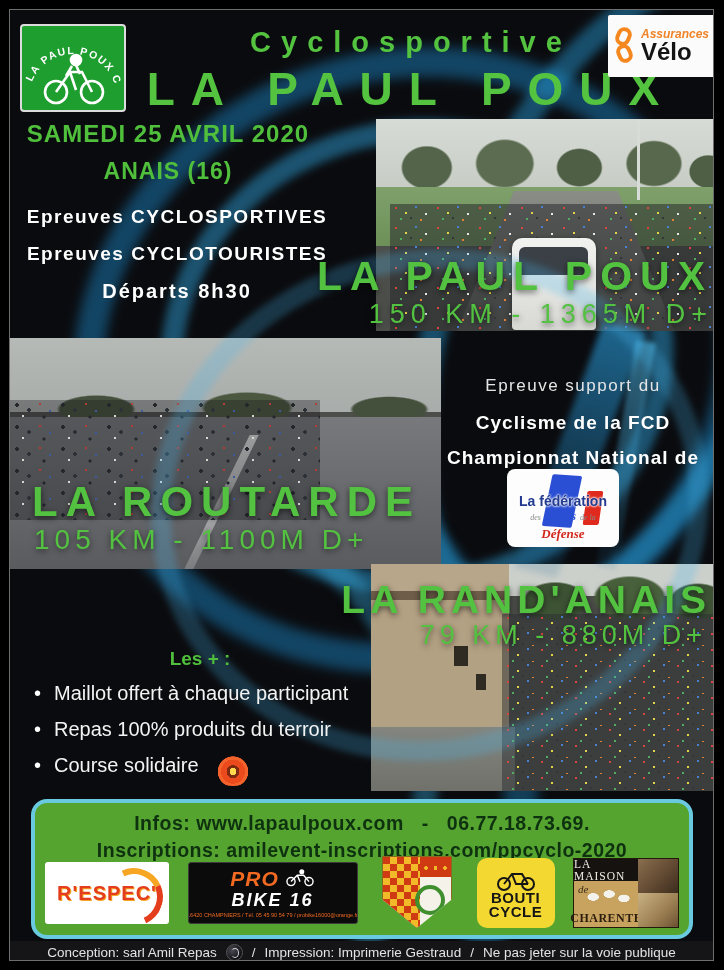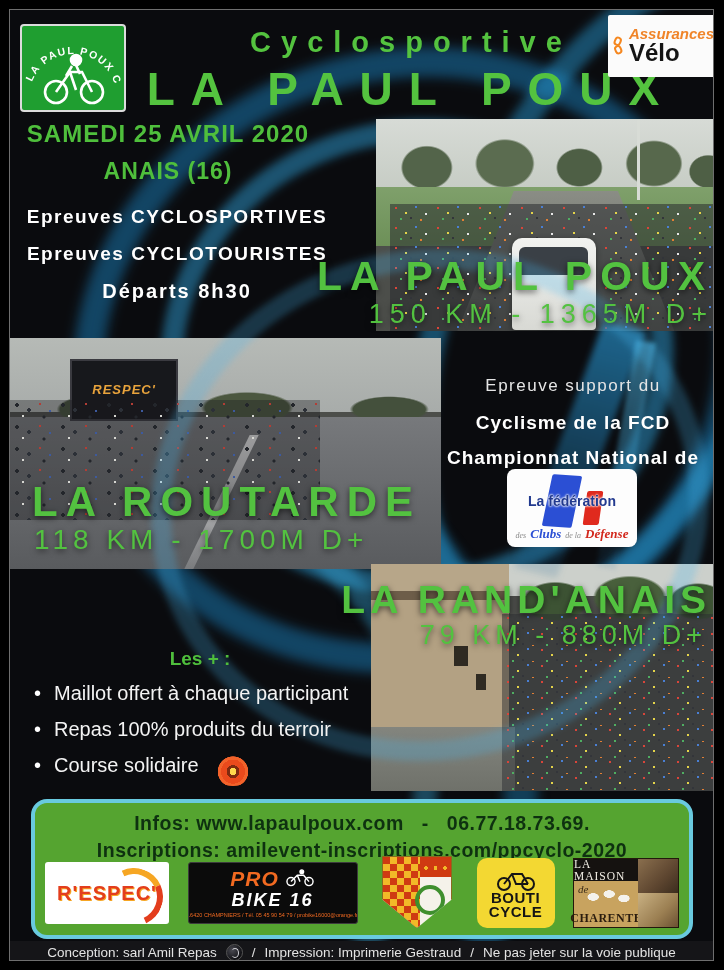--- a/index.html
+++ b/index.html
@@ -19,21 +19,21 @@
   #ribbon1{left:548px;top:310px;width:44px;height:260px;background:linear-gradient(180deg,rgba(40,150,210,.65),rgba(20,90,140,.15));transform:rotate(14deg) skewX(-6deg);filter:blur(3px);}
   #ribbon2{left:606px;top:330px;width:20px;height:230px;background:linear-gradient(180deg,rgba(80,190,240,.55),rgba(20,90,140,.1));transform:rotate(10deg);filter:blur(2px);}
 
   
   .club-logo{position:absolute;left:10px;top:14px;z-index:7;}
   #titleblock{position:absolute;left:118px;top:16px;width:566px;text-align:center;z-index:7;}
   .kicker{font-size:29px;color:#54c33f;font-weight:600;letter-spacing:10px;}
   .main-title{font-size:46px;color:#54c33f;font-weight:700;letter-spacing:16px;margin-top:3px;white-space:nowrap;}
   .assur{position:absolute;left:598px;top:5px;width:110px;height:62px;background:#fbfbfb;border-radius:2px;display:flex;align-items:center;gap:5px;padding:2px 4px;box-sizing:border-box;z-index:8;}
   .assur-text{display:flex;flex-direction:column;line-height:1.02;}
-  .assur-line1{color:#f08428;font-style:italic;font-weight:700;font-size:15px;}
+  .assur-line1{color:#f08428;font-style:italic;font-weight:700;font-size:12px;}
   .assur-line2{color:#141414;font-weight:700;font-size:24px;}
 
   
   #dateblock{position:absolute;left:8px;top:110px;width:300px;text-align:center;z-index:7;}
   .date-line{font-size:24px;font-weight:700;color:#4fbf3c;letter-spacing:1px;}
   .loc-line{font-size:23px;font-weight:700;color:#4fbf3c;margin-top:10px;letter-spacing:1px;}
   #epreuves{position:absolute;left:8px;top:196px;width:318px;text-align:center;z-index:7;color:#fff;font-weight:700;}
   .ep-line{font-size:19px;letter-spacing:1.5px;margin-bottom:15px;}
   .ep-line3{font-size:20px;letter-spacing:2px;}
 
@@ -104,21 +104,21 @@
   #race-pp-details{top:289px;right:0;font-size:27px;letter-spacing:6px;}
   #race-rt-name{top:468px;left:22px;font-size:42px;letter-spacing:8px;}
   #race-rt-details{top:514px;left:24px;font-size:28px;letter-spacing:5px;}
   #race-ra-name{top:568px;right:2px;font-size:39px;letter-spacing:5px;}
   #race-ra-details{top:610px;right:6px;font-size:27px;letter-spacing:5px;}
 
   
   #support{position:absolute;left:418px;top:366px;width:290px;text-align:center;z-index:7;}
   .support-l1{font-size:17px;color:#e5e5e5;letter-spacing:1.5px;margin-bottom:16px;font-weight:400;}
   .support-l2{font-size:19px;color:#fff;font-weight:700;letter-spacing:1px;margin-bottom:13px;}
-  #fcd{position:absolute;left:497px;top:459px;width:130px;height:78px;background:#fdfdfd;border-radius:8px;z-index:7;overflow:hidden;}
+  #fcd{position:absolute;left:497px;top:459px;width:112px;height:78px;background:#fdfdfd;border-radius:8px;z-index:7;overflow:hidden;}
   .fcd-flag-blue{position:absolute;left:40px;top:6px;width:30px;height:52px;background:#2b4fd4;transform:skewX(-8deg) rotate(4deg);border-radius:2px;}
   .fcd-flag-red{position:absolute;left:78px;top:22px;width:16px;height:34px;background:#e02a1e;transform:skewX(-8deg);border-radius:2px;}
   .fcd-top{position:absolute;left:0;right:0;top:24px;text-align:center;font-size:14px;font-weight:700;color:#223a8f;text-shadow:0 0 2px #fff,0 0 2px #fff,0 0 3px #fff;}
   .fcd-bottom{position:absolute;left:0;right:0;bottom:5px;text-align:center;font-family:"Liberation Serif",serif;font-style:italic;}
   .fcd-small{font-size:8px;color:#8a8a8a;}
   .fcd-blue-w{font-size:13px;font-weight:700;color:#2b4fd4;}
   .fcd-red-w{font-size:13px;font-weight:700;color:#d2281c;}
 
   
   #lesplus{position:absolute;left:8px;top:638px;width:364px;z-index:7;}
@@ -240,38 +240,35 @@
       <div class="layer pp-pole"></div>
       <div class="layer pp-crowd crowd-a"></div>
       <div class="layer pp-car"></div>
     </div>
 
     <div class="photo" id="photo-rt">
       <div class="layer rt-sky"></div>
       <div class="layer rt-trees"></div>
       <div class="layer rt-road"></div>
       <div class="layer rt-line"></div>
-      <div class="layer rt-billboard">
-        <span>RESPEC'</span>
-      </div>
       <div class="layer rt-crowd crowd-b"></div>
     </div>
 
     <div class="photo" id="photo-ra">
       <div class="layer ra-sky"></div>
       <div class="layer ra-building"></div>
       <div class="layer ra-trees"></div>
       <div class="layer ra-road"></div>
       <div class="layer ra-crowd crowd-a"></div>
     </div>
 
     <div class="ev-name" id="race-pp-name">LA PAUL POUX</div>
     <div class="ev-details" id="race-pp-details">150 KM - 1365M D+</div>
     <div class="ev-name" id="race-rt-name">LA ROUTARDE</div>
-    <div class="ev-details" id="race-rt-details">118 KM - 1700M D+</div>
+    <div class="ev-details" id="race-rt-details">105 KM - 1100M D+</div>
     <div class="ev-name" id="race-ra-name">LA RAND'ANAIS</div>
     <div class="ev-details" id="race-ra-details">79 KM - 880M D+</div>
 
     <div id="support">
       <div class="support-l1">Epreuve support du</div>
       <div class="support-l2">Cyclisme de la FCD</div>
       <div class="support-l2">Championnat National de</div>
     </div>
     <div id="fcd">
       <div class="fcd-flag-blue"></div>

